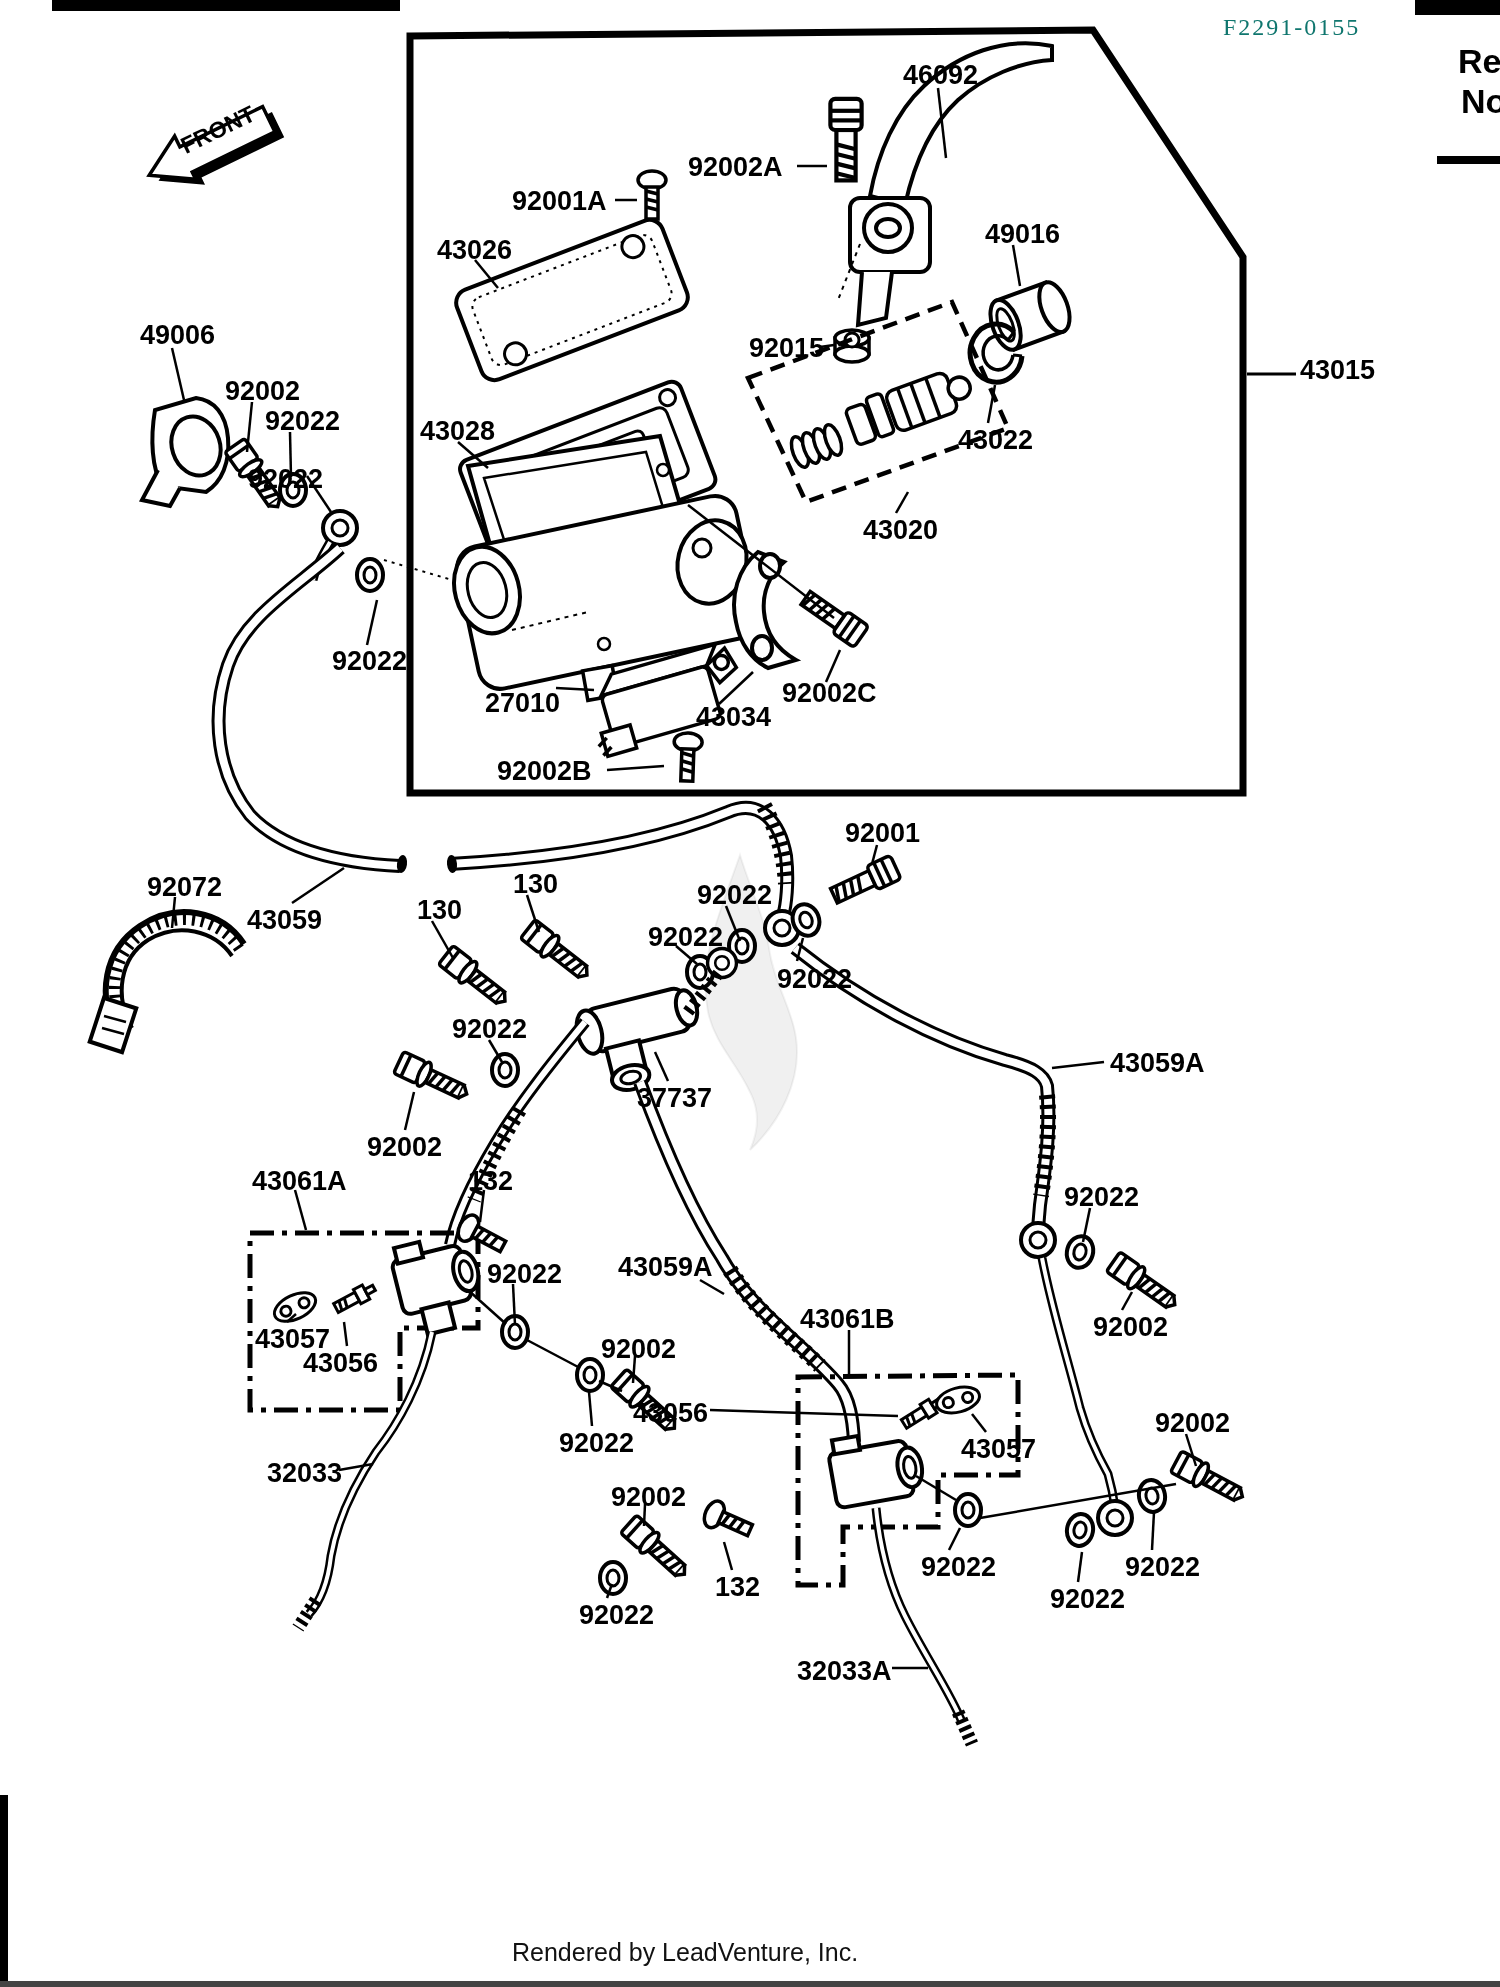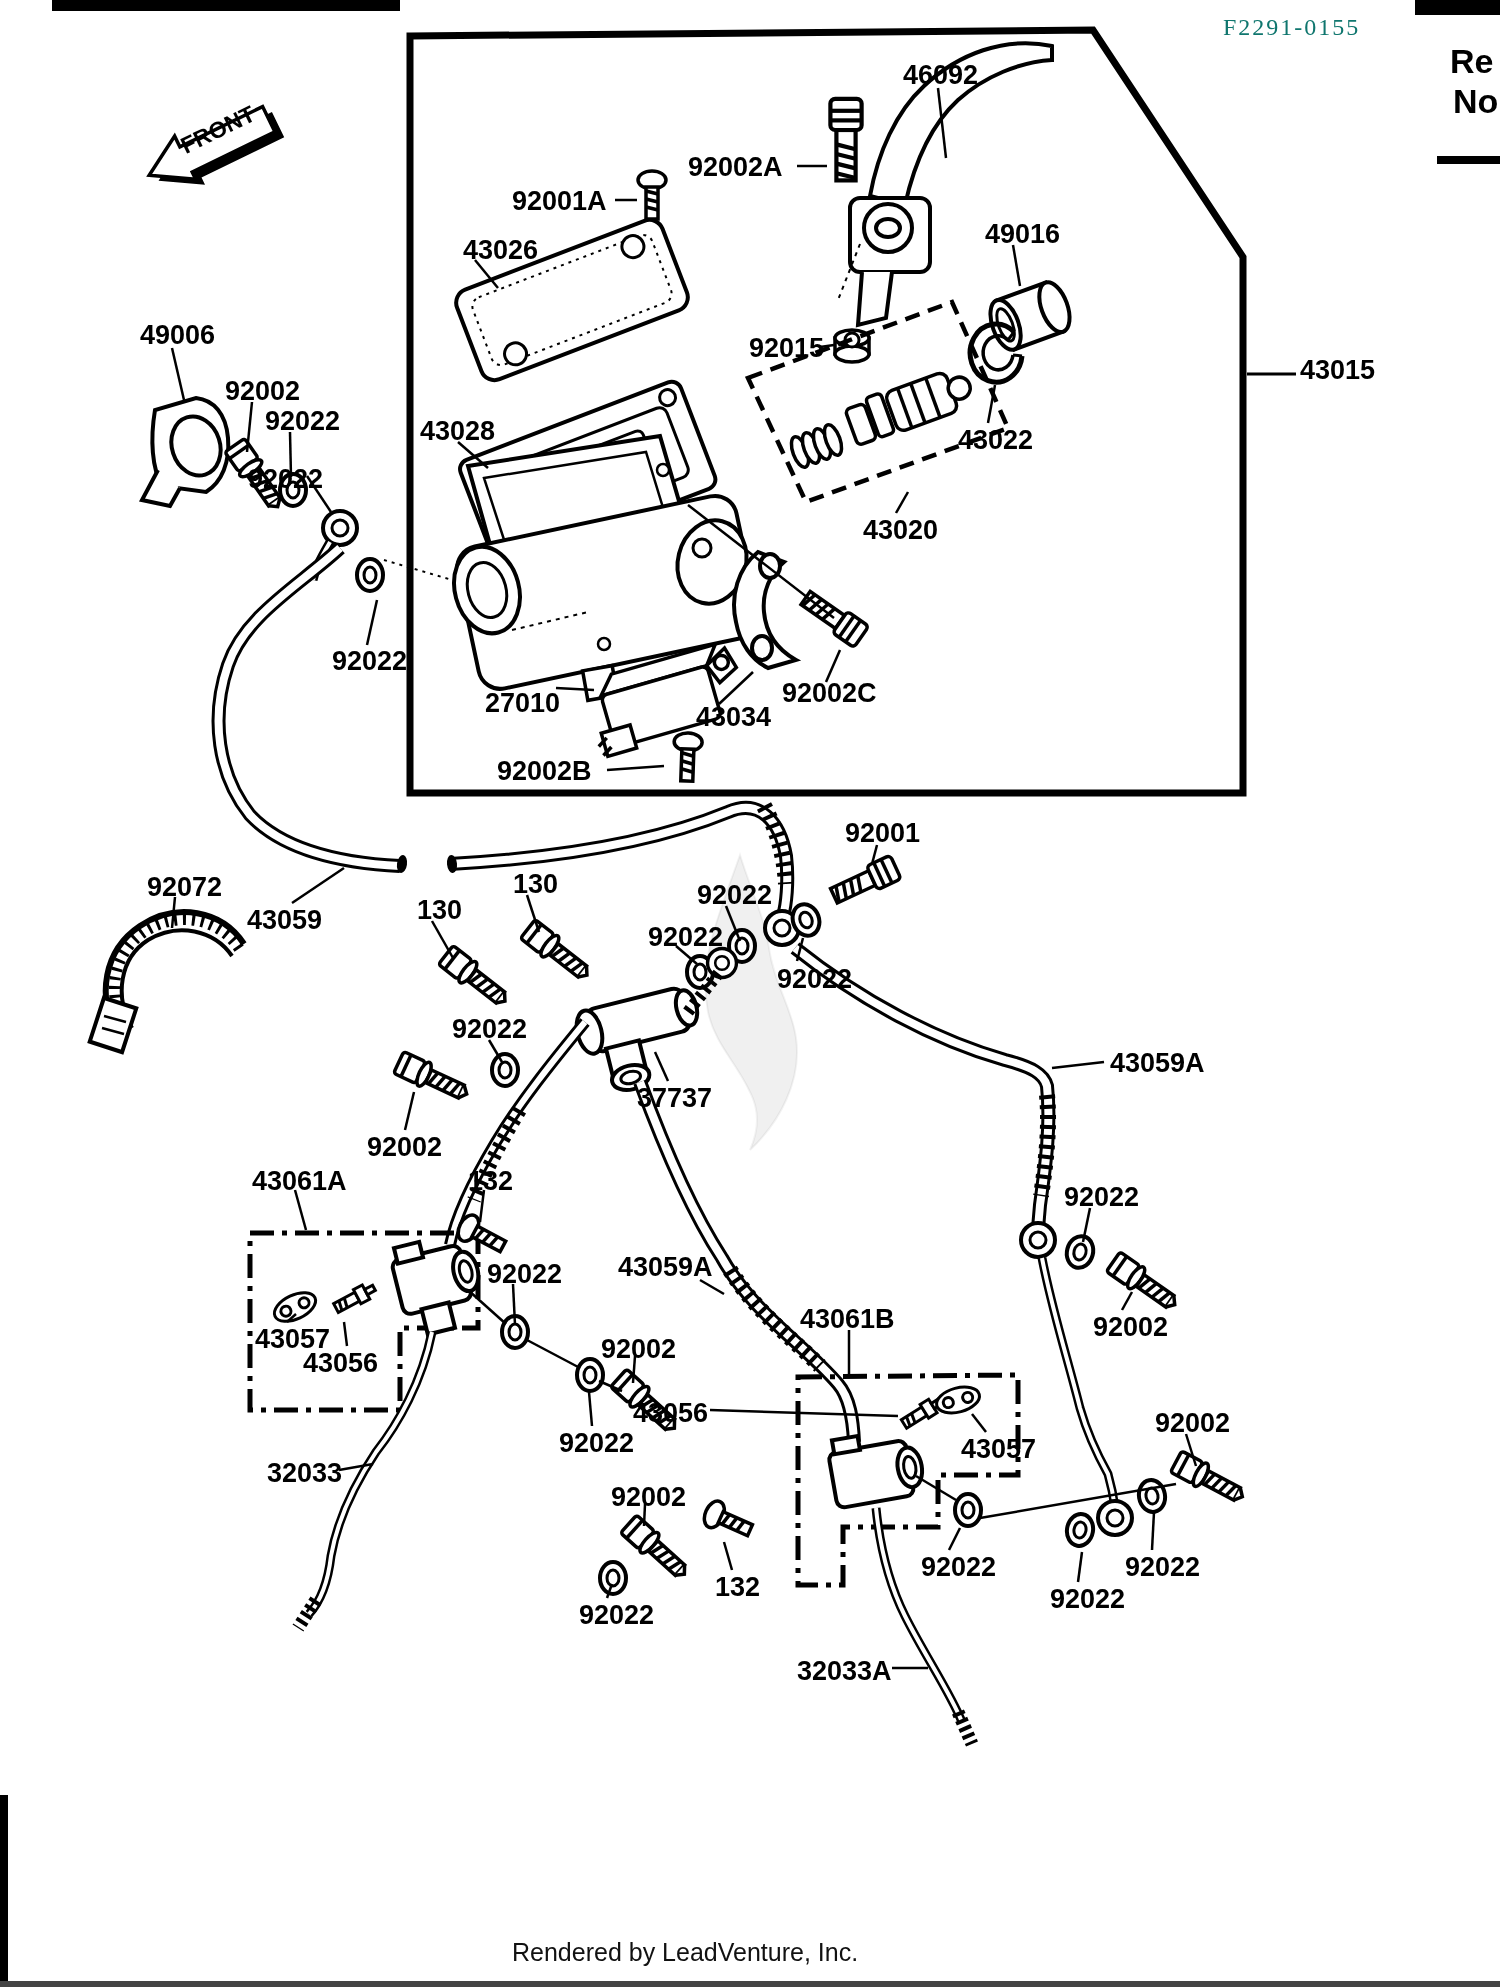--- a/index.html
+++ b/index.html
@@ -3,21 +3,21 @@
 <meta charset="utf-8">
 <style>
   html,body{margin:0;padding:0;}
   body{width:1500px;height:1987px;position:relative;background:#fff;overflow:hidden;
        font-family:"Liberation Sans",sans-serif;}
   #stage{position:absolute;left:0;top:0;width:1500px;height:1987px;}
   svg{position:absolute;left:0;top:0;}
   .plabel{position:absolute;font:700 27px "Liberation Sans",sans-serif;color:#000;
           white-space:nowrap;letter-spacing:0px;}
   .code{position:absolute;font:400 24px "Liberation Serif",serif;color:#0f766e;letter-spacing:2px;text-align:right;}
-  .refcol{position:absolute;font:700 34px "Liberation Sans",sans-serif;color:#000;}
+  .refcol{position:absolute;font:700 34px "Liberation Sans",sans-serif;color:#000;margin-left:8px;}
   .footer{position:absolute;font:400 25px "Liberation Sans",sans-serif;color:#111;}
   .wmtext{position:absolute;font:700 44px "Liberation Sans",sans-serif;color:rgba(0,0,0,0.09);
           letter-spacing:14px;}
   .frontwrap{position:absolute;left:128px;top:150px;transform:rotate(-26deg);}
   .fronttext{position:absolute;left:50px;top:8px;font:700 23px "Liberation Sans",sans-serif;color:#000;}
 </style>
 </head>
 <body>
 
 <div id="stage">
@@ -401,21 +401,21 @@
 
 <div class="code" style="left:1223px;top:14px;">F2291-0155</div>
 <div class="refcol" style="left:1450px;top:42px;">Re</div>
 <div class="refcol" style="left:1453px;top:82px;">No</div>
 
 
 <div id="labels">
       <div class="plabel" style="left: 903px; top: 60px;">46092</div>
       <div class="plabel" style="left: 688px; top: 152px;">92002A</div>
       <div class="plabel" style="left: 512px; top: 186px;">92001A</div>
-      <div class="plabel" style="left: 437px; top: 235px; margin-left: 26px;">43026</div>
+      <div class="plabel" style="left: 437px; top: 235px;">43026</div>
       <div class="plabel" style="left: 420px; top: 416px;">43028</div>
       <div class="plabel" style="left: 749px; top: 333px;">92015</div>
       <div class="plabel" style="left: 985px; top: 219px;">49016</div>
       <div class="plabel" style="left: 958px; top: 425px;">43022</div>
       <div class="plabel" style="left: 863px; top: 515px;">43020</div>
       <div class="plabel" style="left: 1300px; top: 355px;">43015</div>
       <div class="plabel" style="left: 140px; top: 320px;">49006</div>
       <div class="plabel" style="left: 225px; top: 376px;">92002</div>
       <div class="plabel" style="left: 265px; top: 406px;">92022</div>
       <div class="plabel" style="left: 248px; top: 464px;">92022</div>

